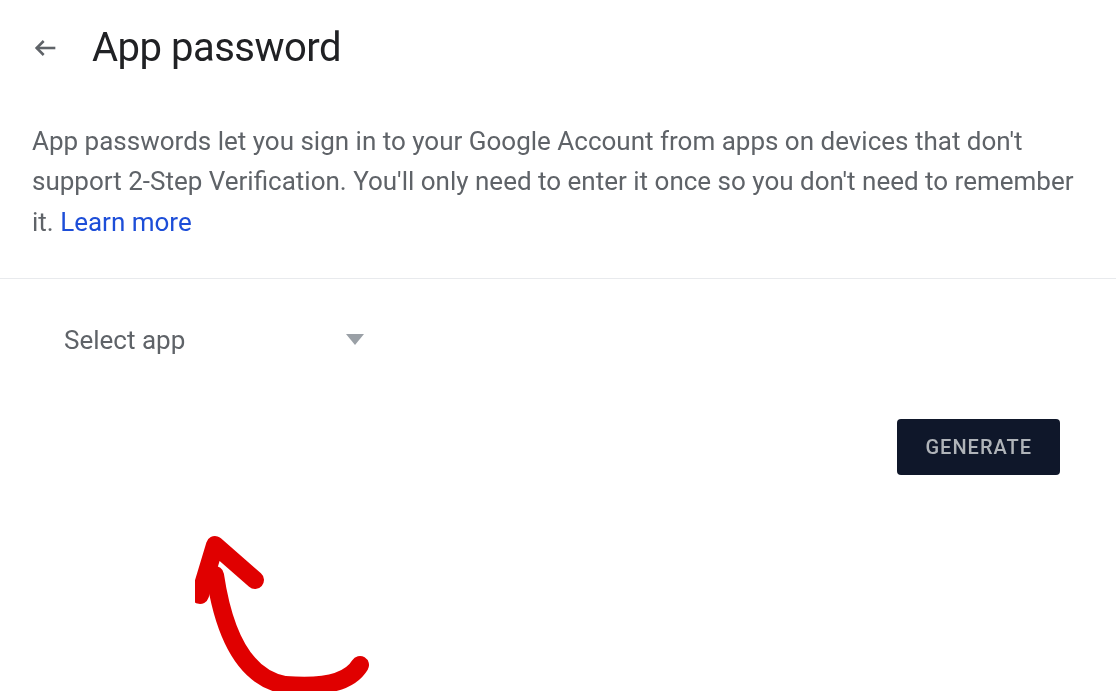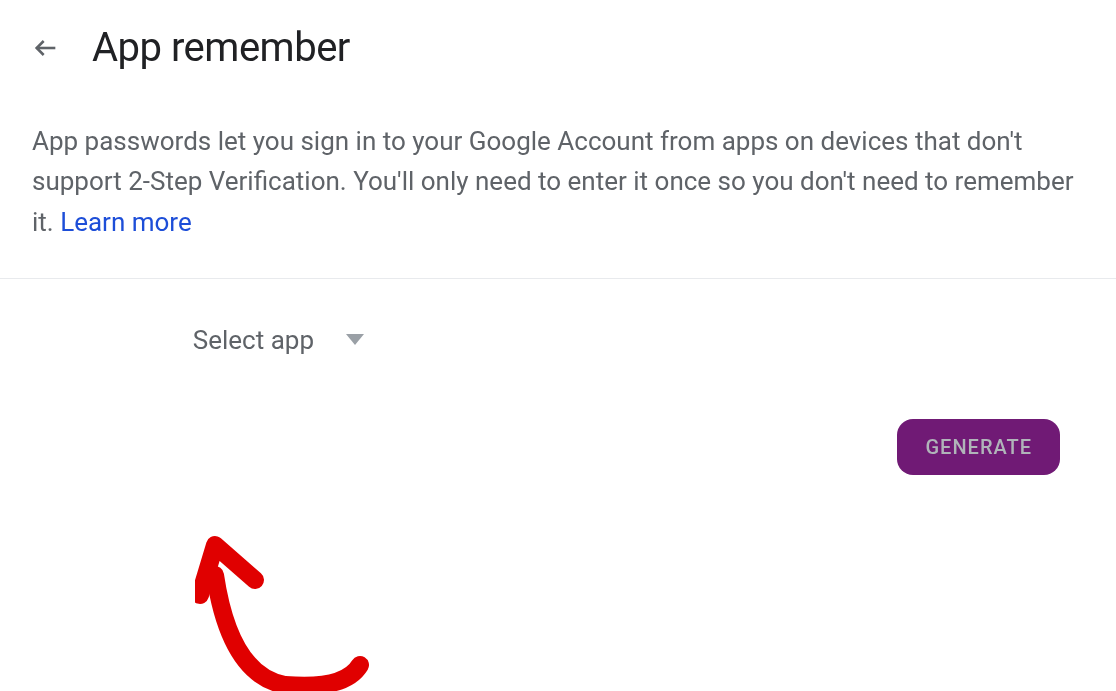--- a/index.html
+++ b/index.html
@@ -68,62 +68,62 @@
     .dropdown {
       display: flex;
       align-items: center;
       justify-content: space-between;
       min-width: 300px;
       cursor: pointer;
       color: #5f6368;
       font-size: 26px;
       padding: 4px 0;
     }
-    .dropdown-label { flex: 1; text-align: right; }
+    .dropdown-label { flex: 1; }
     .caret {
       margin-left: 32px;
       color: #9aa0a6;
       display: flex;
       align-items: center;
     }
     .button-row {
       display: flex;
       justify-content: flex-end;
       padding: 12px 24px 0 0;
     }
     .generate-btn {
-      background: #701a75;
+      background: #0f172a;
       color: #b0b4b9;
       border: none;
       padding: 16px 28px;
       font-size: 20px;
       font-weight: 500;
       letter-spacing: 1px;
       cursor: not-allowed;
-      border-radius: 16px;
+      border-radius: 4px;
       font-family: inherit;
     }
     .annotation-arrow {
       position: absolute;
       left: 195px;
       top: 535px;
       pointer-events: none;
     }
   </style>
 </head>
 <body>
 
 <div class="header">
   <div class="back-arrow">
     <svg width="28" height="28" viewBox="0 0 24 24" fill="none" stroke="#5f6368" stroke-width="2.2">
       <line x1="20" y1="12" x2="4" y2="12"></line>
       <polyline points="10,18 4,12 10,6"></polyline>
     </svg>
   </div>
-  <h1 class="page-title">App remember</h1>
+  <h1 class="page-title">App password</h1>
 </div>
 
 <div class="description-block">
   <span>App passwords let you sign in to your Google Account from apps on devices that don't support 2-Step Verification. You'll only need to enter it once so you don't need to remember it. </span><a class="learn-more">Learn more</a>
 </div>
 
 <div class="content">
 
   <div class="dropdown-row">
     <div class="dropdown">

